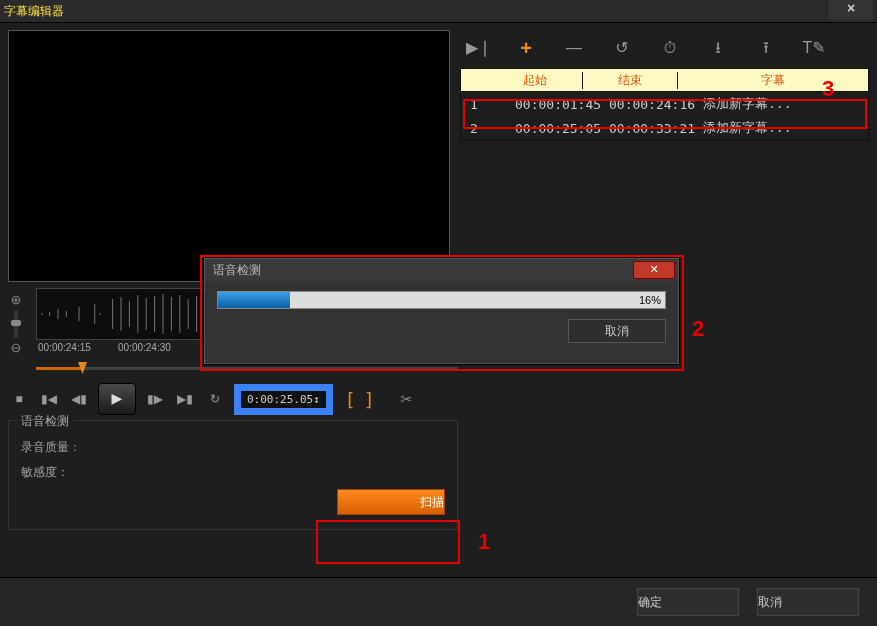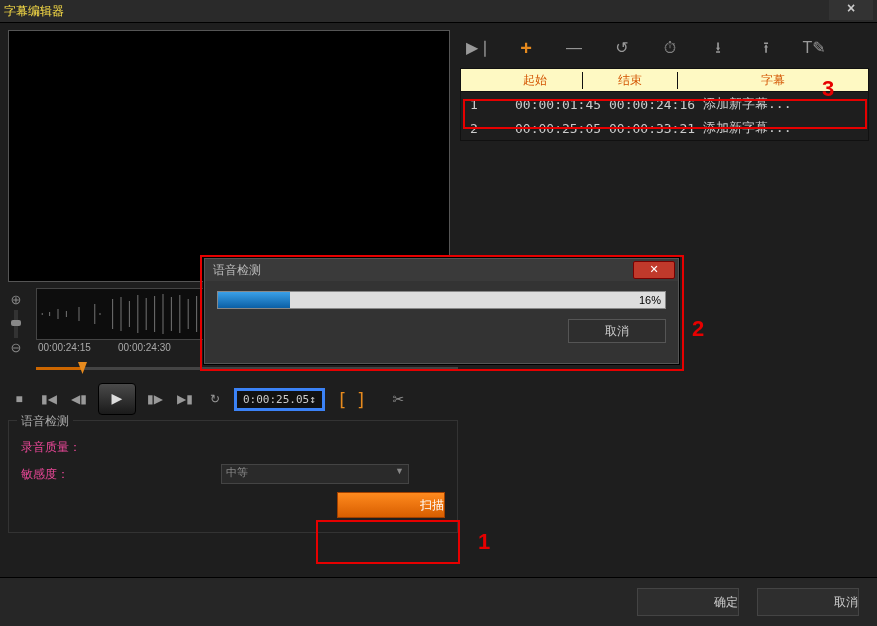--- a/index.html
+++ b/index.html
@@ -21,48 +21,48 @@
   .wave svg{width:100%;height:100%;}
   .timelabels{position:absolute;left:28px;right:0;top:52px;height:18px;color:#aaa;font-size:10px;}
   .timelabels span{position:absolute;top:2px;}
   .seekbar{position:relative;height:14px;margin:2px 0 6px 28px;}
   .seekbar .track{position:absolute;left:0;right:0;top:5px;height:3px;background:#444;}
   .seekbar .fill{position:absolute;left:0;top:5px;height:3px;background:#cc6600;width:46px;}
   .seekbar .tick{position:absolute;top:0;width:9px;height:12px;background:#e68a1e;left:42px;clip-path:polygon(0 0,100% 0,50% 100%);}
   .controls{display:flex;align-items:center;gap:8px;height:34px;margin-left:0;}
   .ctrlbtn{width:22px;height:22px;color:#999;text-align:center;line-height:22px;font-size:12px;}
   .playbig{width:36px;height:30px;background:linear-gradient(#4a4a4a,#1a1a1a);border:1px solid #000;border-radius:4px;color:#ddd;text-align:center;line-height:28px;font-size:14px;}
-  .timebox{padding:2px 6px;background:#111;border:3px solid #3b82f6;color:#ccc;font-family:monospace;font-size:11px;}
+  .timebox{padding:2px 6px;background:#111;border:7px solid #3b82f6;color:#ccc;font-family:monospace;font-size:11px;}
   .brackets{color:#e68a1e;font-size:18px;font-family:monospace;letter-spacing:14px;margin:0 4px;}
   .scissors{color:#888;font-size:14px;}
   .fieldset{border:1px solid #333;padding:10px 12px 14px;position:relative;margin-top:4px;}
   .fieldset .legend{position:absolute;top:-8px;left:8px;background:#1e1e1e;padding:0 4px;color:#aaa;}
   .frow{display:flex;align-items:center;margin:8px 0;}
-  .frow label{width:200px;color:#ec4899;}
+  .frow label{width:200px;color:#a3a3a3;}
   .select{flex:0 0 178px;height:18px;background:#2a2a2a;border:1px solid #444;color:#888;font-size:11px;padding:0 4px;position:relative;}
   .select::after{content:"▼";position:absolute;right:4px;top:1px;color:#888;font-size:9px;}
   .scanrow{text-align:right;margin-top:8px;}
   .btn-orange{display:inline-block;width:106px;height:24px;background:linear-gradient(#ff8a1e,#d85e00);color:#fff;text-align:right;line-height:24px;border:1px solid #a04000;}
   .toolbar{height:32px;padding:10px 6px 4px;display:flex;gap:24px;align-items:center;}
   .toolbar .ti{width:24px;height:22px;color:#999;text-align:center;font-size:16px;line-height:22px;}
   .toolbar .ti.orange{color:#e68a1e;font-size:20px;font-weight:bold;}
   .listhdr{display:flex;background:#fef9c3;height:22px;align-items:center;border:1px solid #111;font-size:12px;color:#d35400;}
   .listhdr div{text-align:center;}
   .col0{width:26px;border-right:1px solid #111;}
   .col1{width:94px;border-right:1px solid #111;}
   .col2{width:94px;border-right:1px solid #111;}
   .col3{flex:1;font-family:Liberation Serif, serif;}
   .listbody{border:1px solid #111;border-top:none;}
   .row{display:flex;height:24px;align-items:center;font-family:"SimSun",monospace;font-size:13px;color:#ccc;}
   .row .c0{width:26px;text-align:center;}
   .row .c1{width:94px;margin-left:28px;}
   .row .c2{width:94px;}
   .row .c3{flex:1;}
   .footer{position:absolute;left:0;right:0;bottom:0;height:48px;background:#262626;border-top:1px solid #000;display:flex;justify-content:flex-end;align-items:center;gap:18px;padding-right:18px;}
-  .dlgbtn{width:100px;height:26px;background:#2e2e2e;border:1px solid #444;color:#ccc;text-align:right;line-height:26px;}
+  .dlgbtn{width:100px;height:26px;background:#2e2e2e;border:1px solid #444;color:#ccc;text-align:left;line-height:26px;}
   .modal{position:absolute;left:204px;top:258px;width:473px;height:104px;background:#333;border:1px solid #555;box-shadow:0 0 0 1px #000;}
   .modal .mtitle{height:22px;background:#3a3a3a;position:relative;}
   .modal .mtitle span.mt{position:absolute;left:8px;top:3px;color:#bbb;font-size:12px;}
   .modal .mtitle .mclose{position:absolute;right:3px;top:2px;width:40px;height:16px;background:#c0392b;border:1px solid #700;border-radius:2px;color:#fff;text-align:center;line-height:14px;font-size:11px;}
   .modal .mbody{padding:10px 12px;}
   .progress{height:16px;background:#ddd;border:1px solid #888;position:relative;}
   .progress .bar{position:absolute;left:0;top:0;bottom:0;background:linear-gradient(#3aa0e8,#0b5fa5);}
   .progress .pct{position:absolute;right:4px;top:0;font-size:11px;color:#000;line-height:16px;}
   .modal .mbtnrow{text-align:right;margin-top:10px;}
   .mbtn{display:inline-block;width:96px;height:22px;background:#2e2e2e;border:1px solid #555;color:#ccc;text-align:center;line-height:22px;}
@@ -142,21 +142,20 @@
         <div class="scissors">✂</div>
       </div>
 
       <div class="fieldset">
         <span class="legend">语音检测</span>
         <div class="frow">
           <label>录音质量：</label>
         </div>
         <div class="frow">
           <label>敏感度：</label>
-          <div class="select">中等</div>
         </div>
         <div class="scanrow">
           <div class="btn-orange">扫描</div>
         </div>
       </div>
     </div>
 
     <div class="rightpane">
       <div class="toolbar">
         <div class="ti">▶❘</div>

